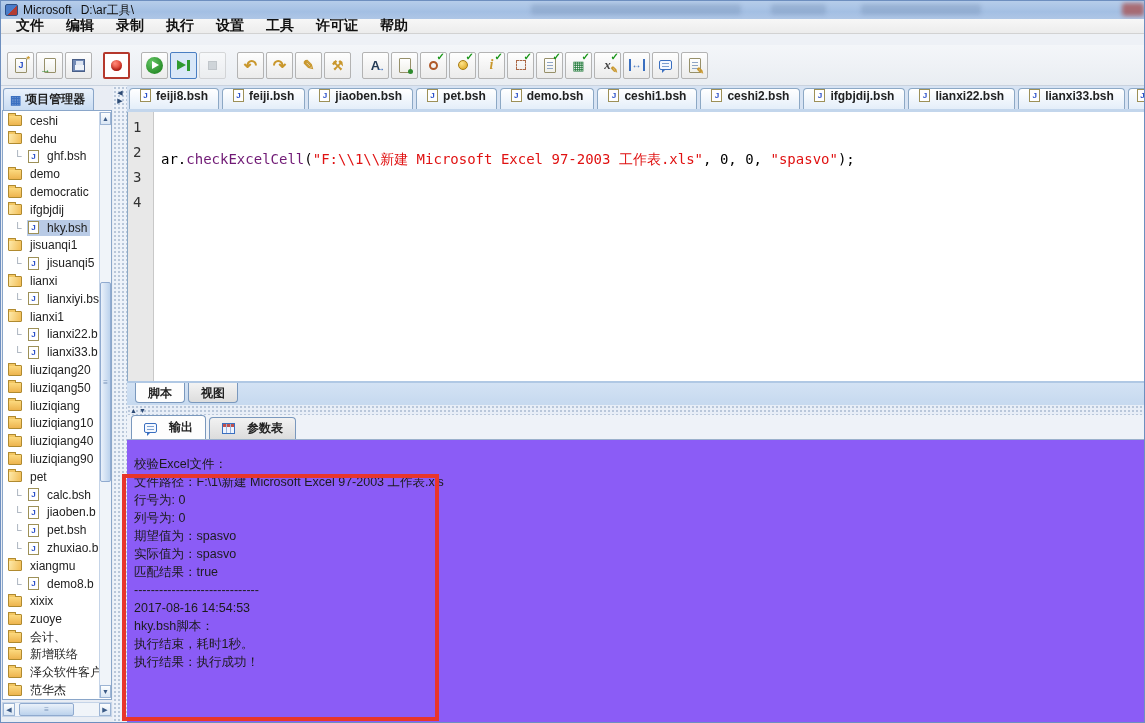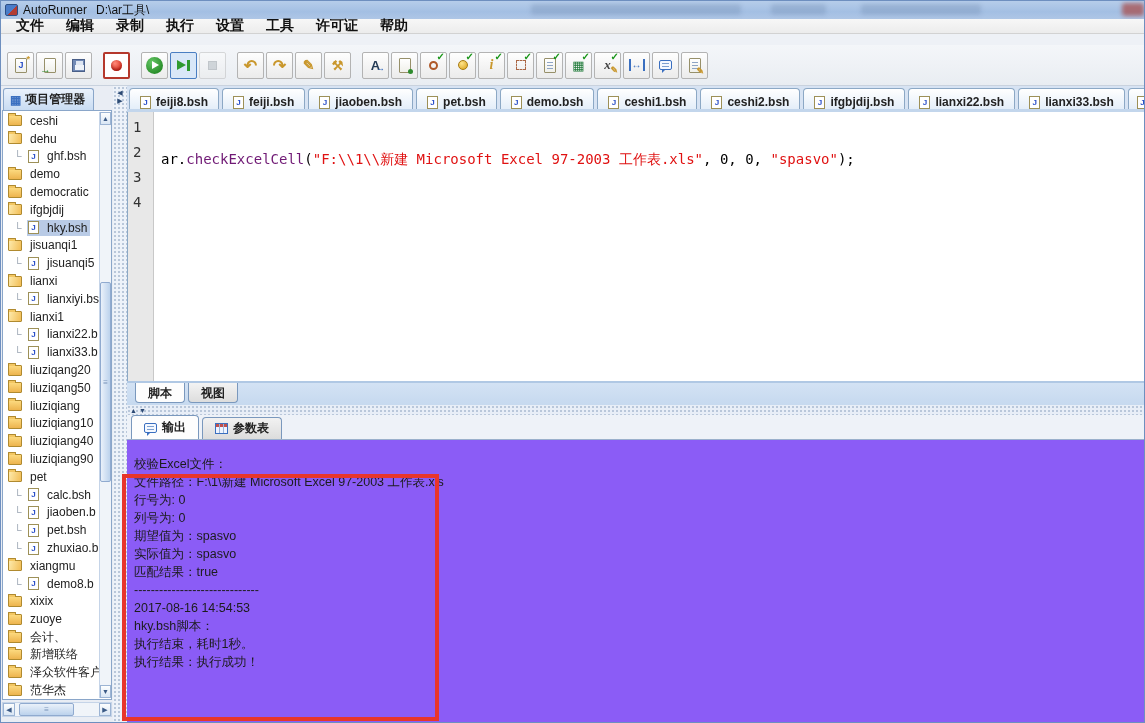--- a/index.html
+++ b/index.html
@@ -111,21 +111,21 @@
     background:linear-gradient(#eaf1fa,#bcd2ec); border:1px solid #90aacf; border-radius:2px;
     display:flex; align-items:center; justify-content:center; color:#7a95bb; font-size:8px; }
   
   .vsplit { position:absolute; left:112px; top:85px; width:14px; height:638px;
     background:#edf2f9 radial-gradient(#b9c7da 1px, transparent 1px); background-size:4px 4px;
     display:flex; flex-direction:column; align-items:center; padding-top:3px; gap:1px; }
   .vsplit span { font-size:7px; line-height:7px; color:#2c4a74; }
   
   .right-panel { position:absolute; left:126px; top:85px; width:1019px; height:638px; display:flex; flex-direction:column; }
   .tabbar { height:26px; background:#d7e3f3; border-bottom:3px solid #c3d6ec; display:flex; align-items:flex-end; padding-left:2px; overflow:hidden; }
-  .etab { display:inline-flex; align-items:flex-end; gap:5px; height:21px; padding:0 10px;
+  .etab { display:inline-flex; align-items:flex-start; gap:5px; height:21px; padding:0 10px;
     background:linear-gradient(#ffffff,#e4eef9); border:1px solid #8ca8c5; border-bottom:none;
     border-radius:4px 4px 0 0; margin-right:3px; flex:none; }
   .etab .lbl { font-weight:bold; font-size:12px; color:#222; white-space:nowrap; }
   .etab.partial { width:26px; padding:0 0 0 8px; overflow:hidden; }
   .editor { flex:1; display:flex; background:#fff; border-left:1px solid #8ca8c5; overflow:hidden; }
   .gutter { width:26px; background:#e8e8e8; border-right:1px solid #c8c8c8;
     font-family:"DejaVu Sans Mono",monospace; font-size:14px; color:#333; padding:3px 0 0 5px; }
   .gutter div { line-height:25px; }
   .code { flex:1; font-family:"DejaVu Sans Mono",monospace; font-size:14px; padding:3px 0 0 7px; white-space:pre; }
   .code-line { line-height:25px; }
@@ -136,38 +136,38 @@
   .viewtabs { height:24px; background:linear-gradient(#d3e2f4,#c6d9ef); border-top:2px solid #b0c8e4; display:flex; align-items:flex-start; padding-left:8px; gap:3px; }
   .vtab { height:20px; padding:1px 12px 0; display:flex; align-items:center; font-weight:bold; font-size:12px;
     border:1px solid #7a98bd; border-top:none; border-radius:0 0 4px 4px; background:linear-gradient(#f3f3f3,#dddddd);text-align:right; }
   .vtab.sel { background:#fdfdfd; }
   
   .hsplit { height:10px; background:#e8eef7 radial-gradient(#b9c7da 1px, transparent 1px); background-size:4px 4px;
     display:flex; align-items:center; padding-left:3px; gap:2px; }
   .hsplit span { font-size:7px; line-height:7px; color:#2c4a74; }
   
   .outtabs { height:25px; background:#eef2f8; border-bottom:1px solid #9ab0cc; display:flex; align-items:flex-end; padding-left:4px; gap:3px; }
-  .otab { height:22px; padding:0 12px; display:flex; align-items:center; gap:5px; font-weight:bold; font-size:12px;
+  .otab { height:22px; padding:0 12px; display:flex; align-items:center; gap:12px; font-weight:bold; font-size:12px;
     border:1px solid #7a98bd; border-bottom:none; border-radius:4px 4px 0 0; background:linear-gradient(#f2f2f2,#dcdcdc); }
   .otab.sel { background:#fdfdfd; height:24px; }
   
   .outbox { flex:1; background:#8b5cf6; padding:15px 0 0 7px; overflow:hidden; }
   .out-line { line-height:18px; font-size:12.5px; color:#1c1c1c; white-space:pre; }
   
   .red-annotation { position:absolute; left:121px; top:473px; width:317px; height:247px;
     border:4px solid #e8352b; pointer-events:none; z-index:50; }
 </style>
 </head>
 <body>
 
 <div id="app">
 
   <div class="titlebar">
     <span class="appico"></span>
-    <span class="titletext"><span>AutoRunner</span><span class="path">D:\ar工具\</span></span>
+    <span class="titletext"><span>Microsoft</span><span class="path">D:\ar工具\</span></span>
     <span class="ghost" style="left:530px;width:210px;"></span>
     <span class="ghost" style="left:770px;width:55px;"></span>
     <span class="ghost" style="left:860px;width:120px;"></span>
     <span class="ghost red" style="right:2px;width:22px;top:2px;height:13px;"></span>
   </div>
 
   <div class="menubar" id="menubar">
       <span class="menu-item">文件</span>
       <span class="menu-item">编辑</span>
       <span class="menu-item">录制</span>

